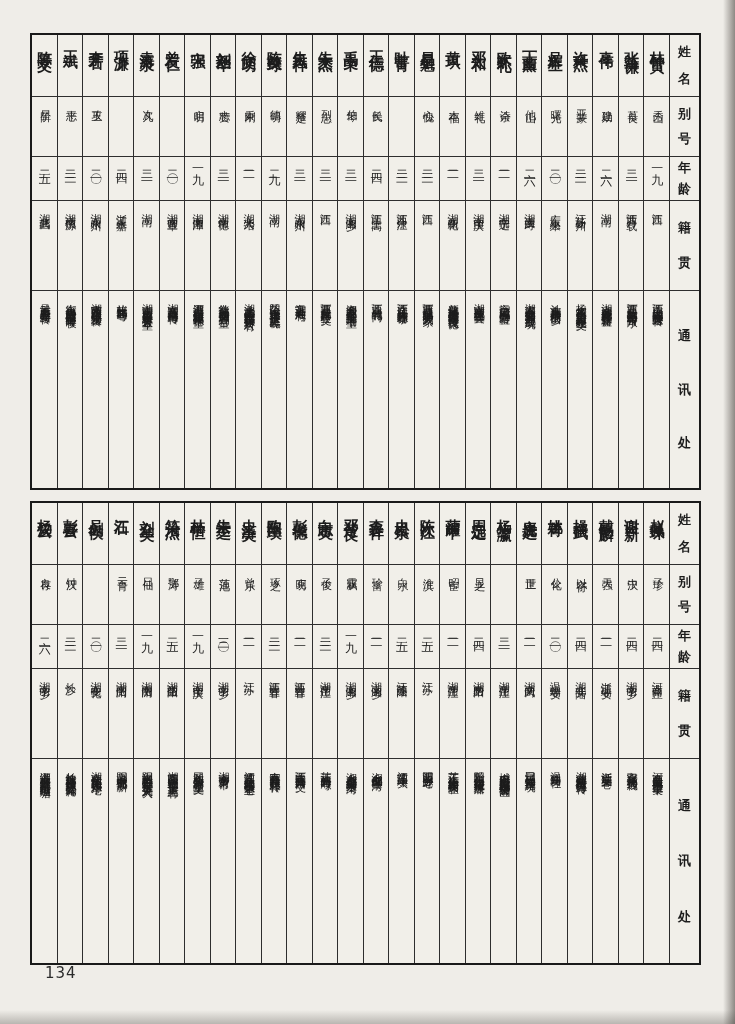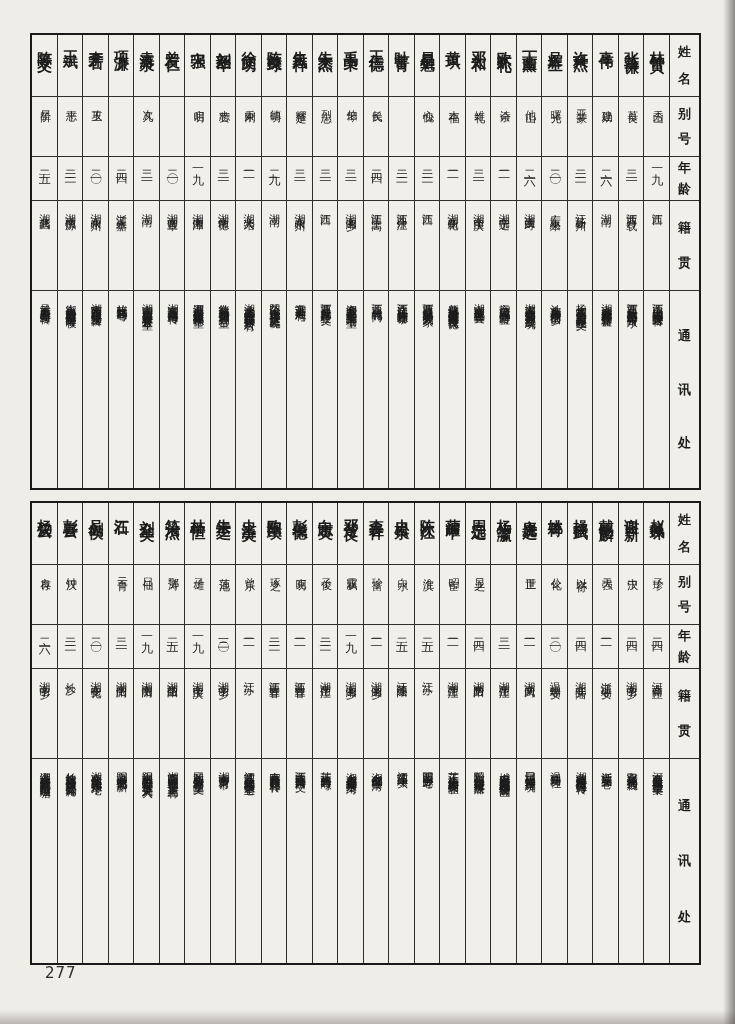--- a/index.html
+++ b/index.html
@@ -1067,16 +1067,16 @@
           <span class="vtext">湖南宁乡</span>
         </div>
     <div class="cell r-address">
           <span class="vtext">湘潭道林市邮转五都麻山竹山嘴坦塘</span>
         </div>
   </div>
 </div>
 
 </div>
 
-<div class="page-number">277</div>
+<div class="page-number">134</div>
 
 <div class="scan-edge-right"></div>
 <div class="scan-edge-bottom"></div>
 
 </body></html>

